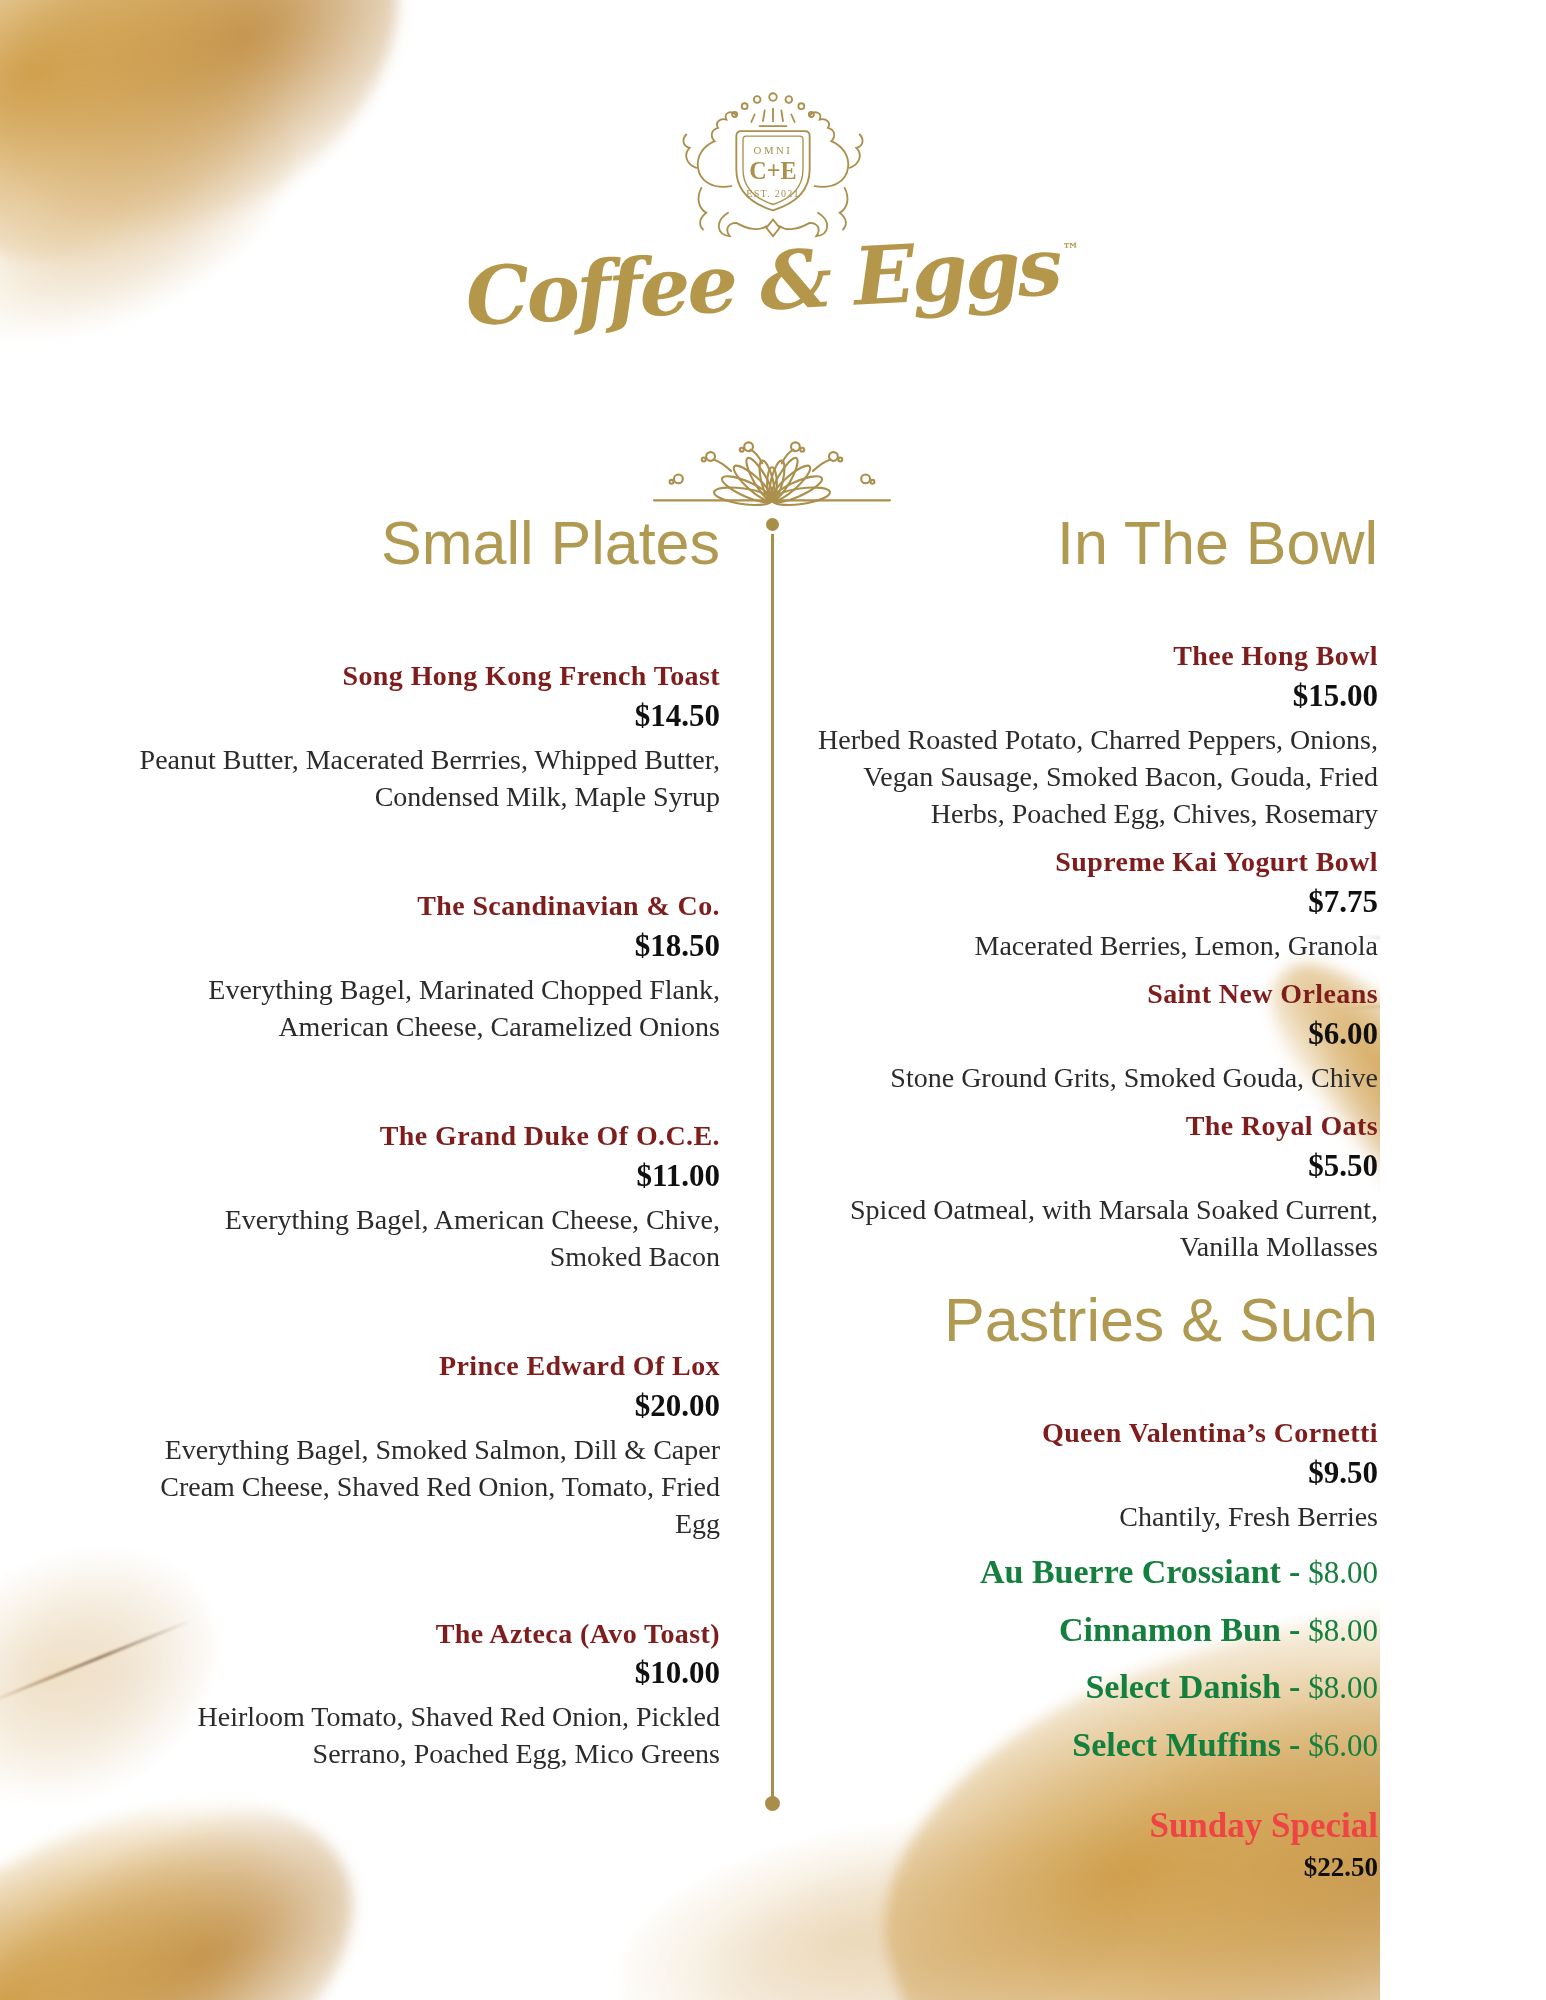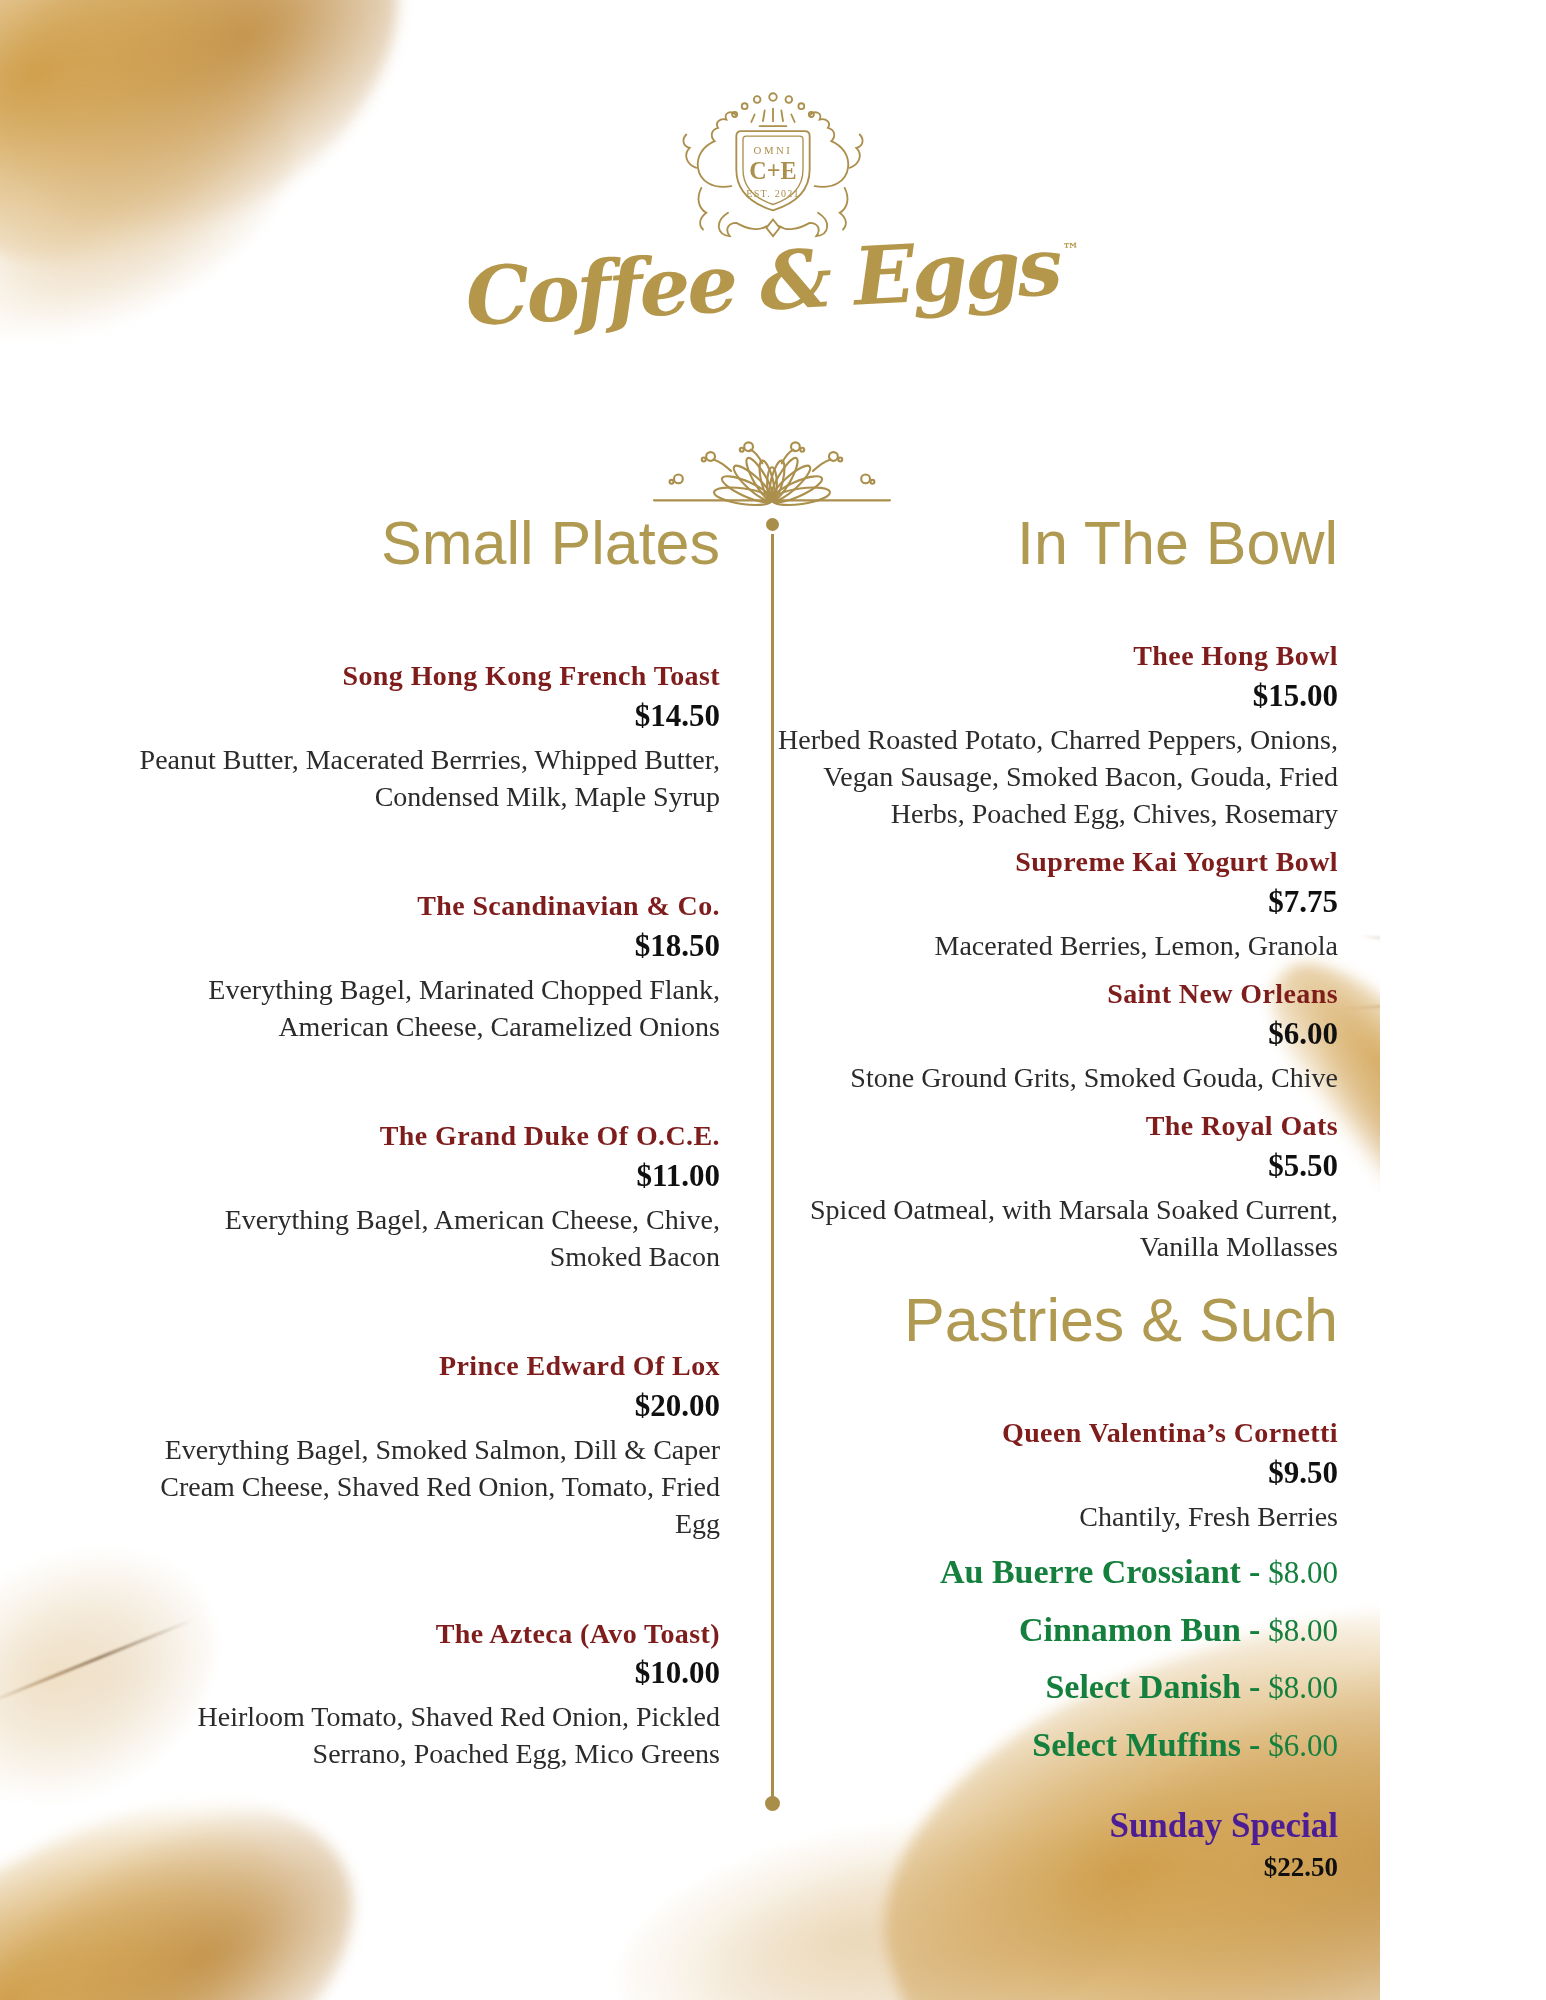--- a/index.html
+++ b/index.html
@@ -30,40 +30,40 @@
   
   .ornament{position:absolute;left:650px;top:436px;width:244px;height:78px;}
   .vline{position:absolute;left:771px;top:534px;width:3px;height:1266px;background:#a98e4a;}
   .vdot{position:absolute;background:#a98e4a;border-radius:50%;}
   .vdot.top{left:766px;top:518px;width:13px;height:13px;}
   .vdot.bottom{left:765px;top:1796px;width:15px;height:15px;}
 
   
   .col{position:absolute;top:510px;text-align:right;z-index:2;}
   #col-left{left:130px;width:590px;}
-  #col-right{left:750px;width:588px;}
+  #col-right{left:790px;width:588px;}
   h2.sec{margin:0;font-family:"Liberation Sans", sans-serif;font-weight:400;
       font-size:61px;line-height:1.1;color:#b09a52;letter-spacing:0px;}
   #col-left h2.sec{margin-bottom:82px;}
   #col-right h2.sec{margin-bottom:62px;}
   h2.sec.pastries{margin-top:22px;margin-bottom:8px;}
 
   .item{margin-bottom:74px;}
   .bowl-item{margin-bottom:13px;}
   .item-name{font-size:28px;font-weight:700;letter-spacing:.4px;line-height:1.2;color:#7f1d1d;}
   .item-price{font-size:31px;font-weight:700;margin-top:5px;color:#101010;}
   .item-desc{font-size:28px;font-weight:400;margin-top:7px;line-height:1.33;color:#2b2b2b;}
 
   .pastry-list{margin-top:16px;}
   .pastry-line{font-size:34px;font-weight:700;margin-bottom:15px;line-height:1.25;color:#15803d;}
   .pastry-line .psep{font-weight:700;margin:0 8px;}
   .pastry-line .pprice{font-weight:400;font-size:31px;}
 
   .special{margin-top:40px;}
-  .special-heading{font-size:35px;font-weight:700;color:#4c1d95;}
+  .special-heading{font-size:35px;font-weight:700;color:#ef4444;}
   .special-name{font-size:33px;font-weight:700;margin-top:4px;color:#101010;}
   .special-price{font-size:27px;font-weight:700;margin-top:6px;color:#101010;}
 
   .gold-stroke{stroke:#ab8f4c;fill:none;stroke-width:2.2;stroke-linecap:round;}
   .crest-text{fill:#ab8f4c;font-family:"Liberation Serif", serif;}
 </style>
 </head>
 <body>
 
 <div id="page">

